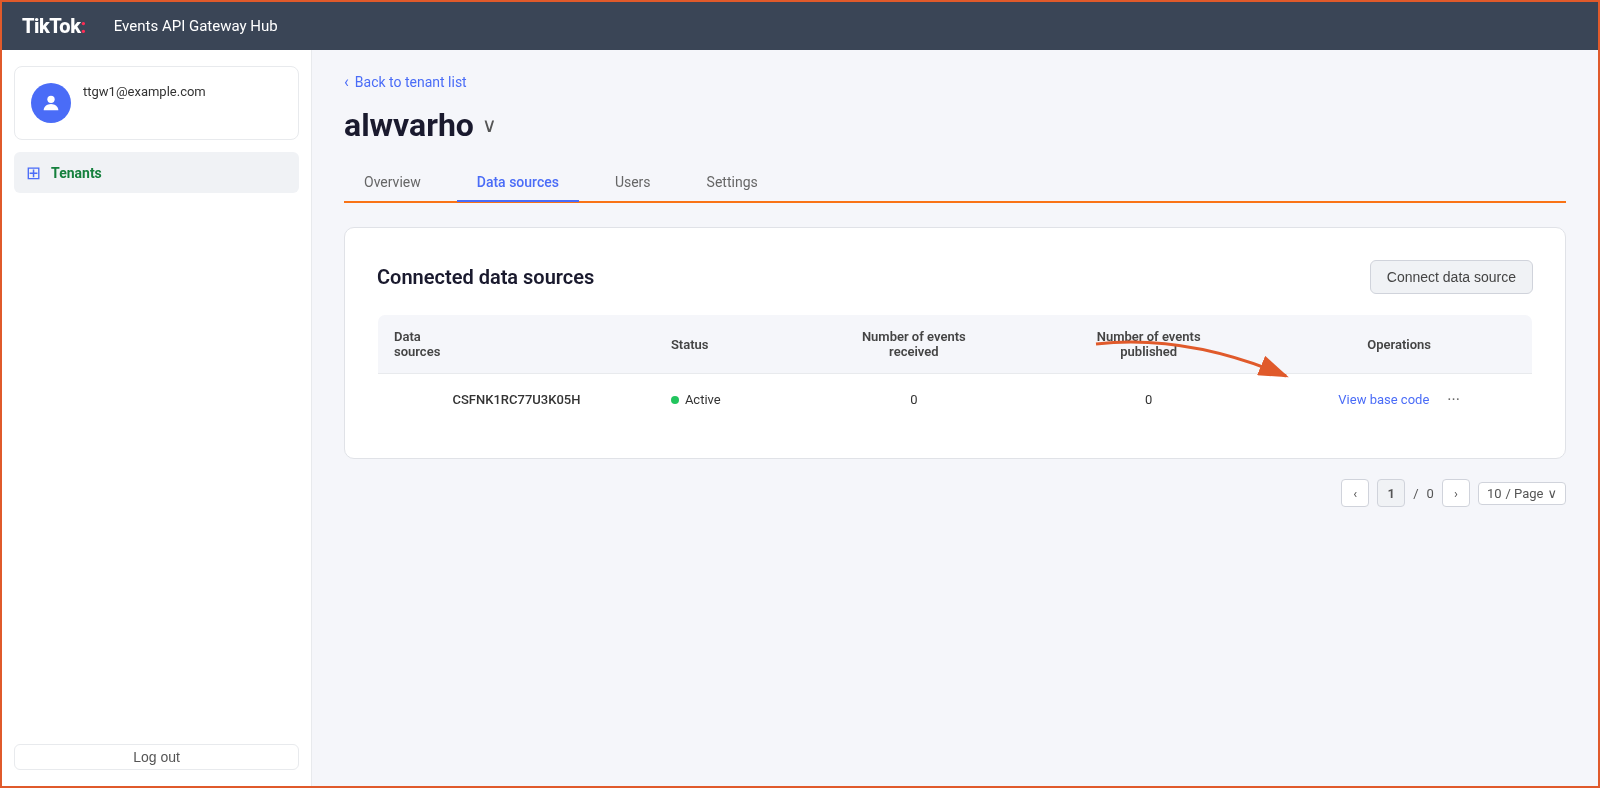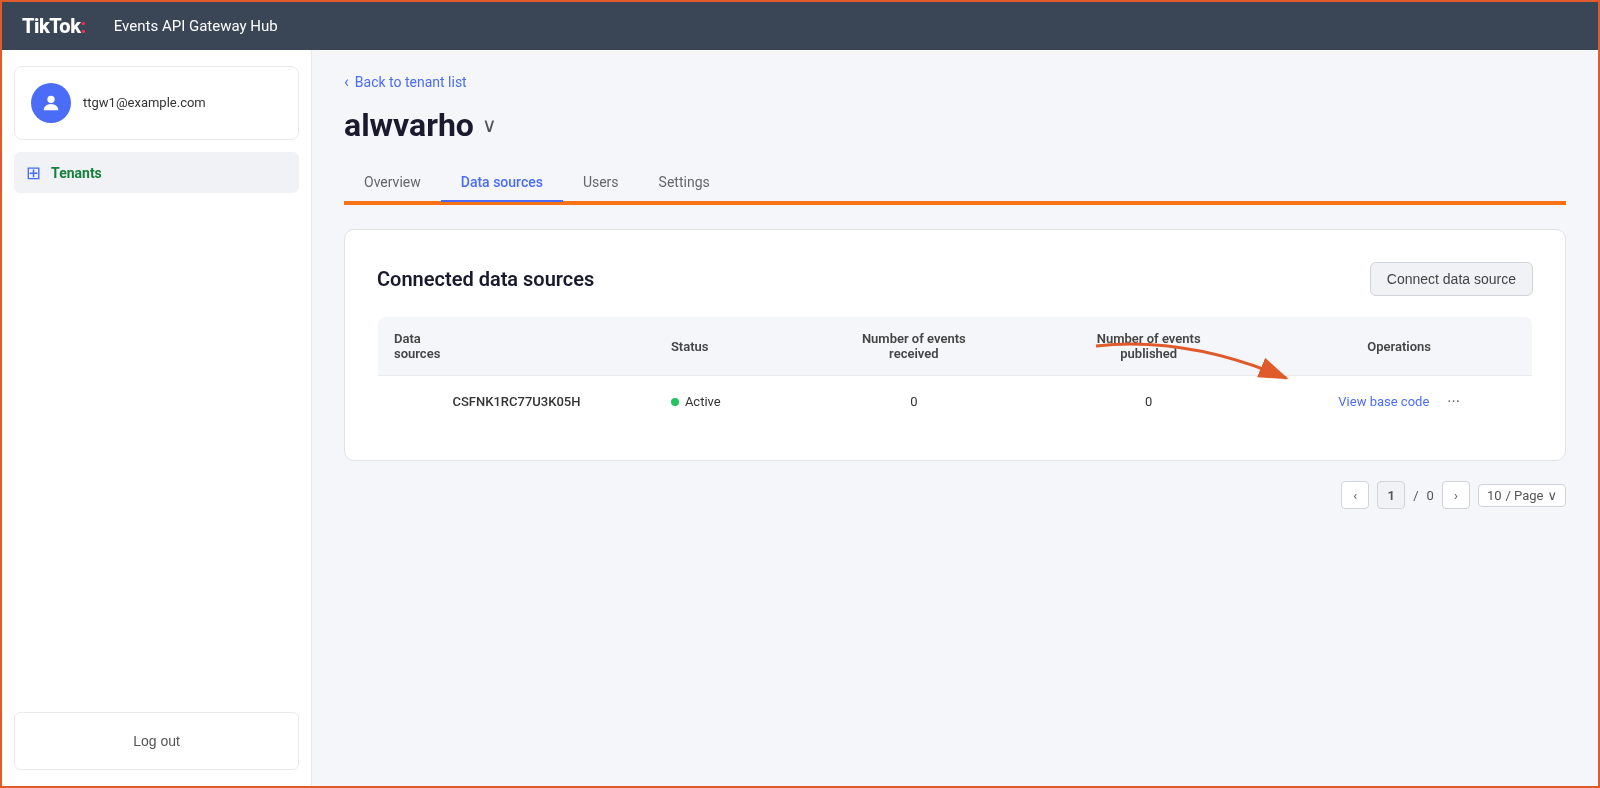--- a/index.html
+++ b/index.html
@@ -48,21 +48,21 @@
       display: flex;
       flex-direction: column;
       padding: 16px 12px;
       flex-shrink: 0;
     }
     .user-card {
       border: 1px solid #e8eaed;
       border-radius: 8px;
       padding: 16px;
       display: flex;
-      align-items: center;
+      align-items: flex-start;
       gap: 12px;
       margin-bottom: 12px;
     }
     .user-avatar {
       width: 40px;
       height: 40px;
       border-radius: 50%;
       background: #4a6cf7;
       display: flex;
       align-items: center;
@@ -92,21 +92,21 @@
     }
     .nav-item-label {
       color: #15803d;
       font-size: 14px;
       font-weight: 700;
     }
     .sidebar-spacer { flex: 1; }
     .logout-btn {
       border: 1px solid #e8eaed;
       border-radius: 6px;
-      padding: 20px;
+      padding: 4px;
       text-align: center;
       color: #555;
       font-size: 14px;
       cursor: pointer;
       background: white;
     }
 
     
     .content {
       flex: 1;
@@ -141,22 +141,22 @@
     }
     .tenant-dropdown-icon {
       font-size: 20px;
       color: #555;
       cursor: pointer;
     }
 
     
     .tabs {
       display: flex;
-      gap: 0;
-      border-bottom: 4px solid #f97316;
+      gap: 16px;
+      border-bottom: 2px solid #f97316;
       margin-bottom: 24px;
     }
     .tab {
       padding: 10px 20px;
       font-size: 14px;
       color: #666;
       cursor: pointer;
       border-bottom: 2px solid transparent;
       margin-bottom: -1px;
     }

